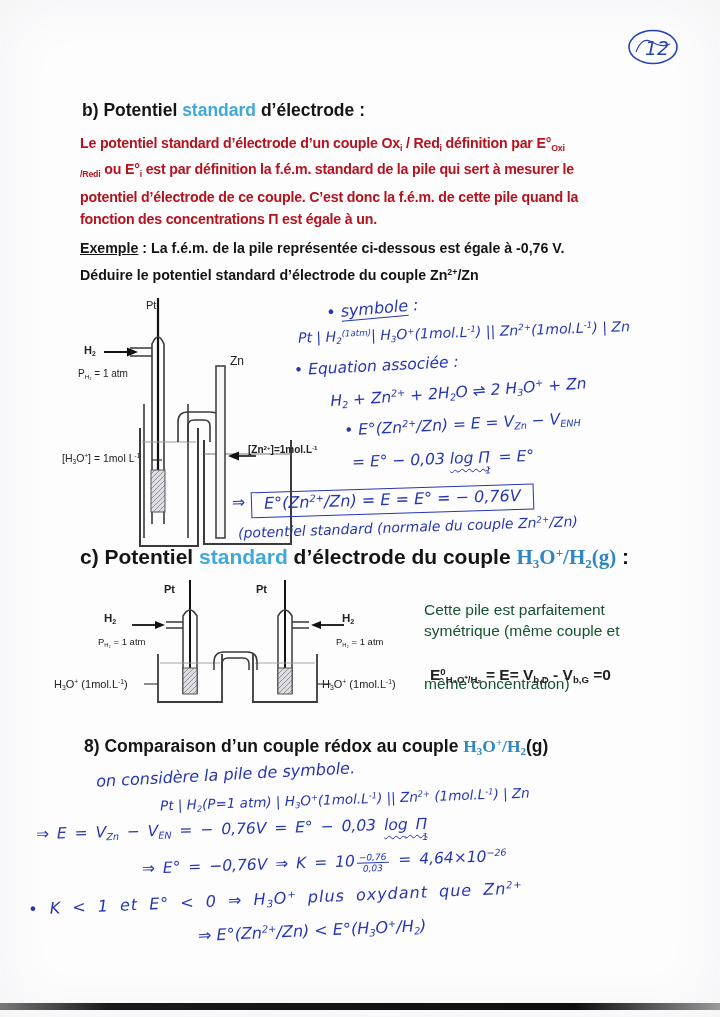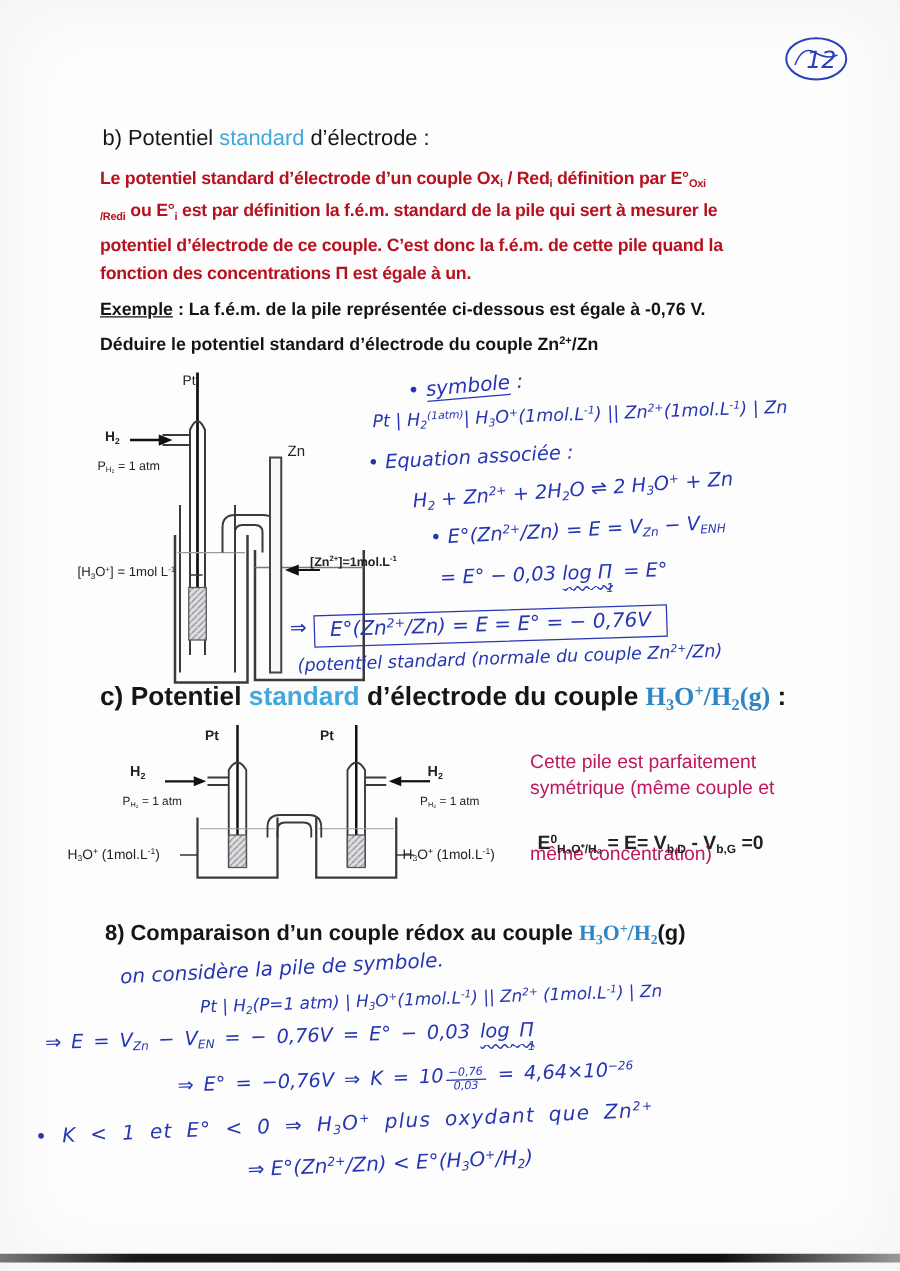--- a/index.html
+++ b/index.html
@@ -1,20 +1,20 @@
 <!DOCTYPE html>
 <html><head>
 <meta charset="utf-8">
 <style>
   html,body{margin:0;padding:0;background:#e9e9ec;}
   .page{position:relative;width:720px;height:1017px;background:#fdfdfe;overflow:hidden;
         font-family:"Liberation Sans",sans-serif;box-shadow:inset 0 0 60px rgba(40,40,60,.05);}
   .abs{position:absolute;white-space:nowrap;}
   
-  .hb{left:82px;top:100px;font-size:17.5px;font-weight:400;color:#151515;}
+  .hb{left:82px;top:100px;font-size:17.5px;font-weight:700;color:#151515;}
   .hl{color:#41a8dc;}
   .fblue{color:#2f86c4;font-family:"Liberation Serif",serif;}
   .red{color:#b5121d;font-weight:700;font-size:14.2px;letter-spacing:-0.2px;}
   .rl1{left:80px;top:135px}.rl2{left:80px;top:161px}.rl3{left:80px;top:189px}.rl4{left:80px;top:211px}
   .ex{color:#141414;font-weight:700;font-size:14.2px;}
   .ex1{left:80px;top:240px}.ex2{left:80px;top:267px}
   .exlabel{text-decoration:underline;}
   .seg-sub{vertical-align:-0.3em;font-size:0.62em;}
   .seg-sup{vertical-align:0.55em;font-size:0.62em;}
   .seg-u{border-bottom:1.5px solid currentColor;}
@@ -35,21 +35,21 @@
   .d1znc{left:248px;top:444px;font-size:10px;font-weight:700;}
   .d2pt1{left:164px;top:583px;font-weight:600;}
   .d2pt2{left:256px;top:583px;font-weight:600;}
   .d2h2a{left:104px;top:612px;font-size:11.5px;font-weight:600;}
   .d2h2b{left:342px;top:612px;font-size:11.5px;font-weight:600;}
   .d2pa{left:98px;top:636px;font-size:9.5px;}
   .d2pb{left:336px;top:636px;font-size:9.5px;}
   .d2h3oa{left:54px;top:678px;}
   .d2h3ob{left:322px;top:678px;}
   .hc{left:80px;top:545px;font-size:21px;font-weight:700;color:#151515;}
-  .ct{left:424px;color:#be185d;font-size:15.5px;}
+  .ct{left:424px;color:#14532d;font-size:15.5px;}
   .ct1{top:601px}.ct2{top:622px}.ct3{top:675px}
   .f0{left:430px;top:666px;font-size:15.5px;font-weight:600;color:#222;}
   .h4{left:84px;top:736px;font-size:17.5px;font-weight:700;color:#151515;}
   
   .hw{font-family:"DejaVu Sans",sans-serif;font-style:italic;color:#2636b2;}
   .hw-box{display:inline-block;border:1.5px solid currentColor;padding:1px 12px 4px;transform:rotate(-0.8deg);}
   .hw-a1{left:326px;top:299px;font-size:16px;transform:rotate(-5deg);}
   .hw-a2{left:298px;top:324px;font-size:14px;transform:rotate(-2deg);}
   .hw-a3{left:294px;top:357px;font-size:15.5px;transform:rotate(-3deg);}
   .hw-a4{left:330px;top:383px;font-size:15.5px;transform:rotate(-4deg);}

